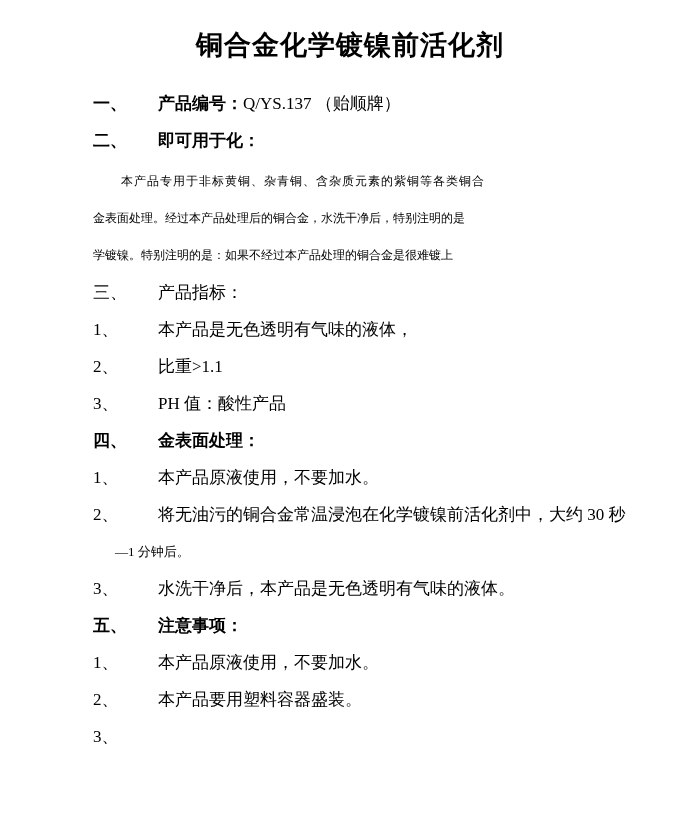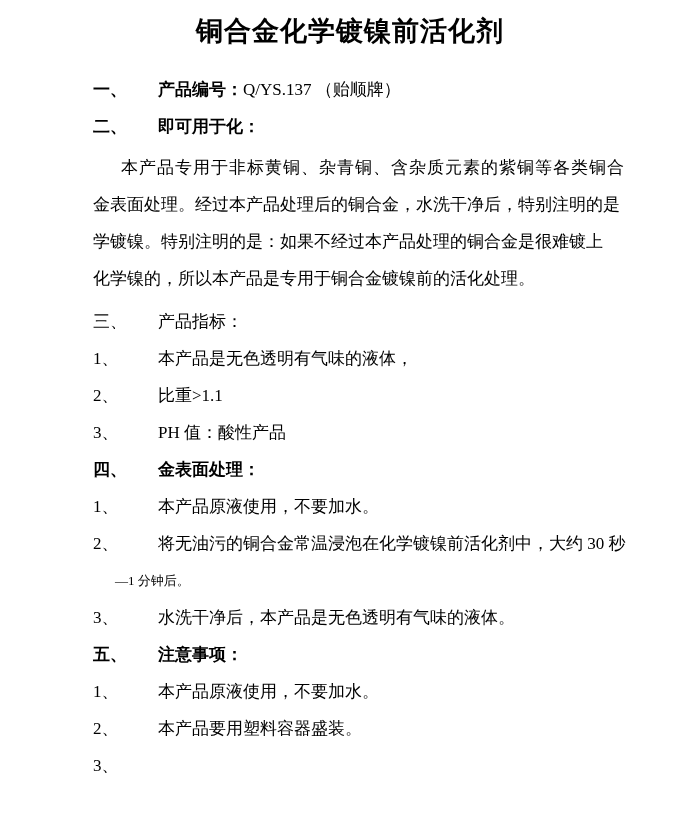--- a/index.html
+++ b/index.html
@@ -8,21 +8,21 @@
     background: #ffffff;
   }
   body {
     width: 700px;
     height: 813px;
     overflow: hidden;
     color: #000000;
     font-family: "Liberation Serif", "DejaVu Serif", serif;
   }
   .doc {
-    padding: 11px 93px 0 93px;
+    padding: 25px 93px 0 93px;
     width: 514px;
   }
   .title {
     text-align: center;
     font-weight: bold;
     font-size: 27px;
     line-height: 40px;
     margin-bottom: 20px;
     letter-spacing: 1px;
     white-space: nowrap;
@@ -35,21 +35,21 @@
     white-space: nowrap;
   }
   .row .num {
     flex: 0 0 65px;
     width: 65px;
   }
   .bold { font-weight: bold; }
   .para {
     height: 37px;
     line-height: 37px;
-    font-size: 17px;
+    font-size: 12px;
     white-space: nowrap;
   }
   .para.first {
     padding-left: 28px;
     letter-spacing: 1px;
     margin-top: 4px;
   }
   .para.last {
     margin-bottom: 6px;
   }
@@ -74,21 +74,20 @@
   </div>
 
   <div class="row">
     <span class="num bold">二、</span>
     <span class="bold">即可用于化：</span>
   </div>
 
   <div class="para first">本产品专用于非标黄铜、杂青铜、含杂质元素的紫铜等各类铜合</div>
   <div class="para">金表面处理。经过本产品处理后的铜合金，水洗干净后，特别注明的是</div>
   <div class="para">学镀镍。特别注明的是：如果不经过本产品处理的铜合金是很难镀上</div>
-  <div class="para last">化学镍的，所以本产品是专用于铜合金镀镍前的活化处理。</div>
 
   <div class="row">
     <span class="num">三、</span>
     <span>产品指标：</span>
   </div>
   <div class="row">
     <span class="num">1、</span>
     <span>本产品是无色透明有气味的液体，</span>
   </div>
   <div class="row">

